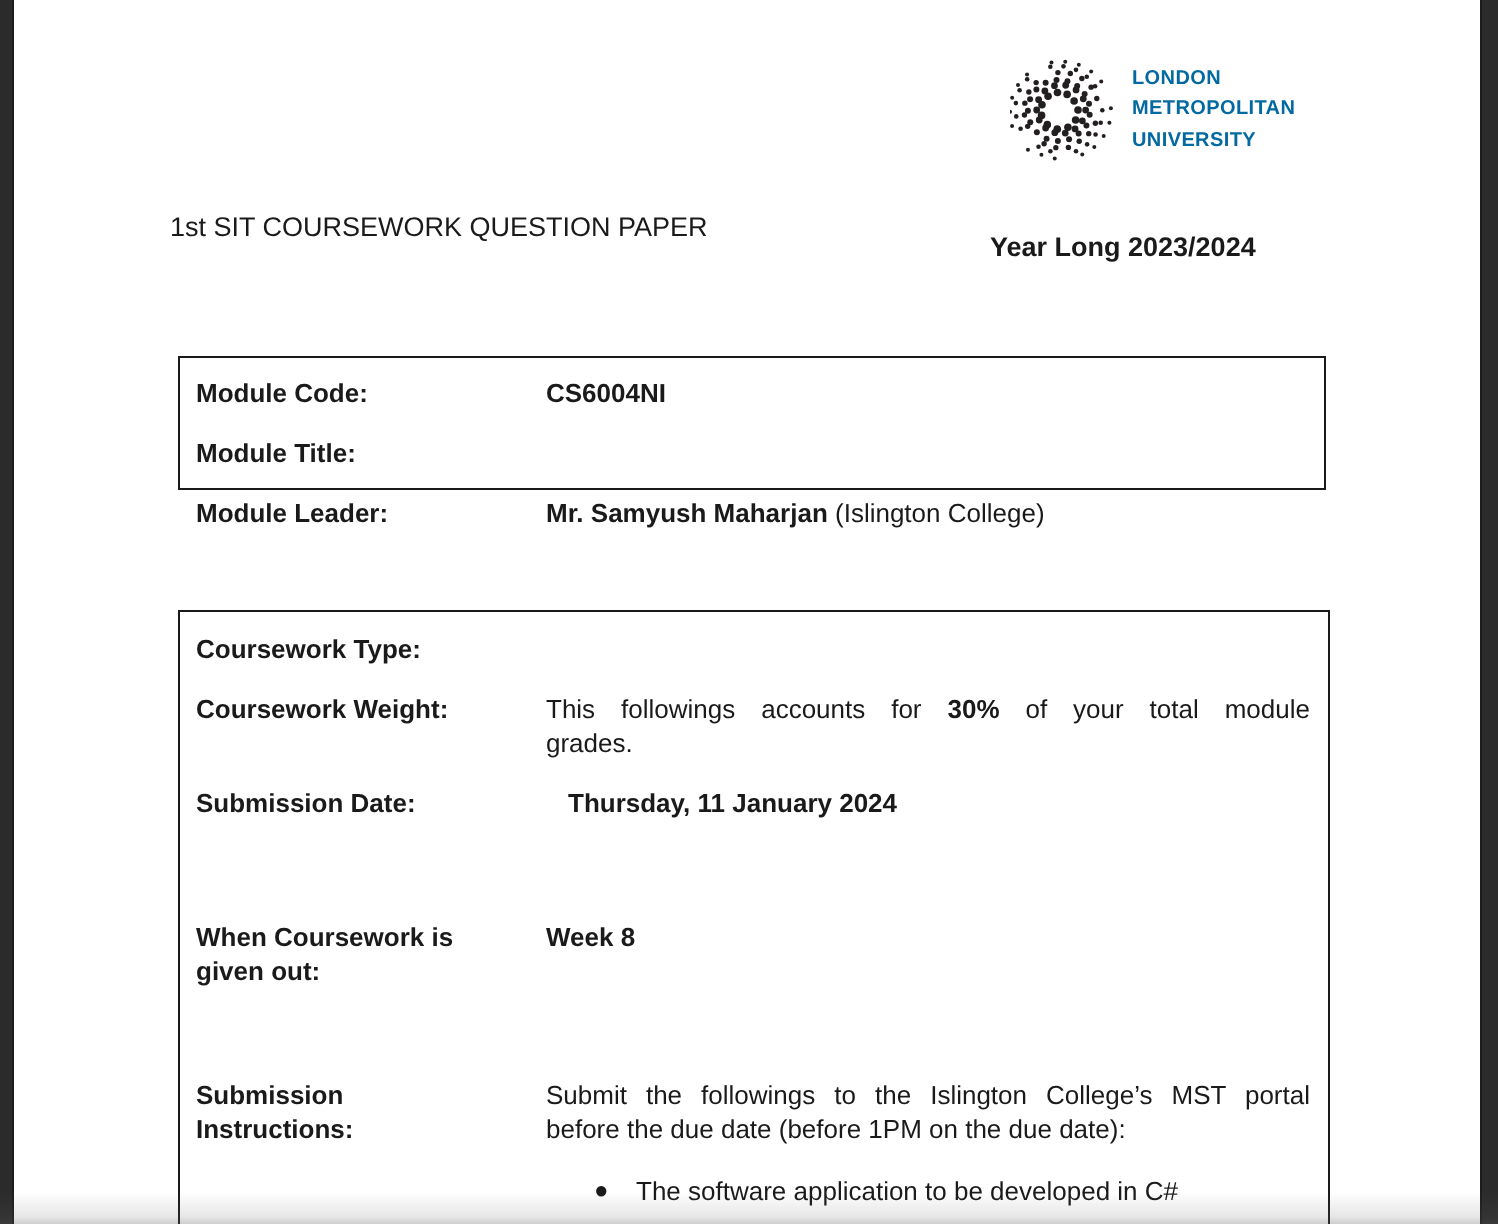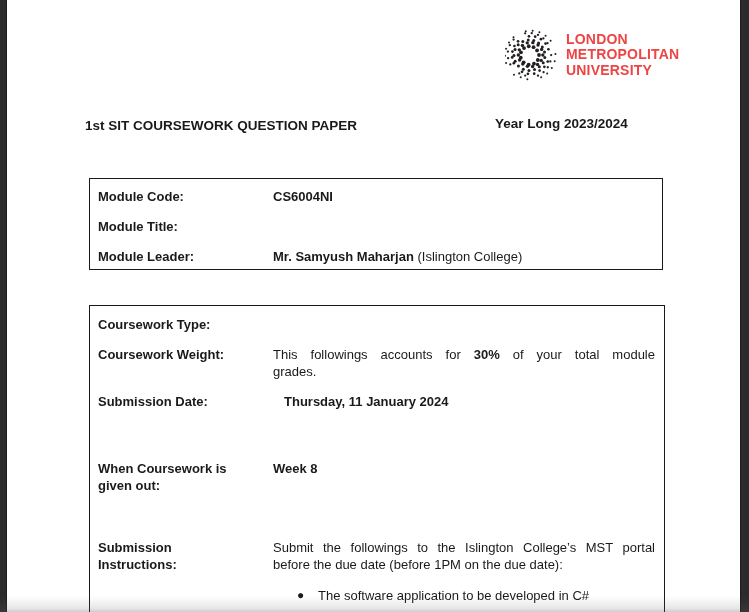--- a/index.html
+++ b/index.html
@@ -7,30 +7,30 @@
   .page {
     position:relative; width:749px; height:612px; overflow:hidden;
     background:#ffffff; color:#1a1a1a;
     font-family:"Liberation Sans", sans-serif;
   }
   .band { position:absolute; top:0; height:612px; background:#2b2b2b; }
   .band-l { left:0; width:7px; border-right:1px solid #1c1c1c; }
   .band-r { right:0; width:9px; border-left:1px solid #1c1c1c; }
 
   .logo { position:absolute; left:505px; top:26px; display:flex; align-items:center; gap:9px; }
-  .logo-text { font-weight:bold; font-size:14px; line-height:15.5px; letter-spacing:0.2px; color:#ef4444; }
-
-  .doc-title { position:absolute; left:85px; top:117px; font-weight:bold; font-size:13.5px; line-height:17px; }
+  .logo-text { font-weight:bold; font-size:10px; line-height:15.5px; letter-spacing:0.2px; color:#0369a1; }
+
+  .doc-title { position:absolute; left:85px; top:105px; font-weight:normal; font-size:13.5px; line-height:17px; }
   .doc-term  { position:absolute; left:495px; top:115px; font-weight:bold; font-size:13.5px; line-height:17px; }
 
   .tbl {
     position:absolute; left:89px; border:1.5px solid #1a1a1a;
     font-size:13px; line-height:17px; padding:0 9px 0 8px; background:#fff;
   }
-  .tbl1 { top:178px; width:574px; height:92px; padding-top:9px; }
+  .tbl1 { top:178px; width:574px; height:67px; padding-top:9px; }
   .tbl2 { top:305px; width:576px; height:332px; padding-top:10px; }
 
   .trow { display:flex; align-items:flex-start; }
   .lbl  { font-weight:bold; flex:none; width:175px; padding-right:24px; }
   .val  { flex:1; min-width:0; }
   .b    { font-weight:bold; }
   .just { text-align:justify; text-align-last:justify; }
 
   .mb13 { margin-bottom:13px; }
   .mb50 { margin-bottom:50px;gap:11px; }

